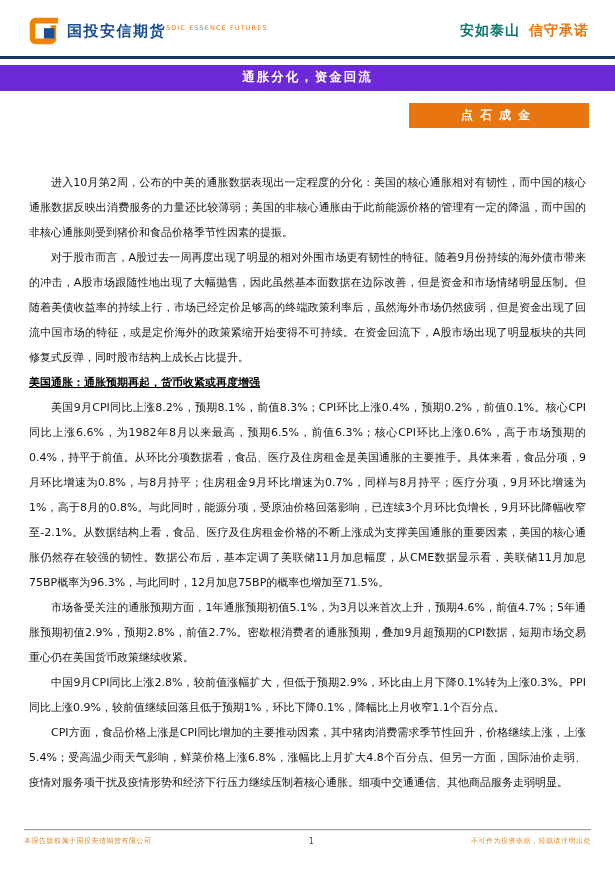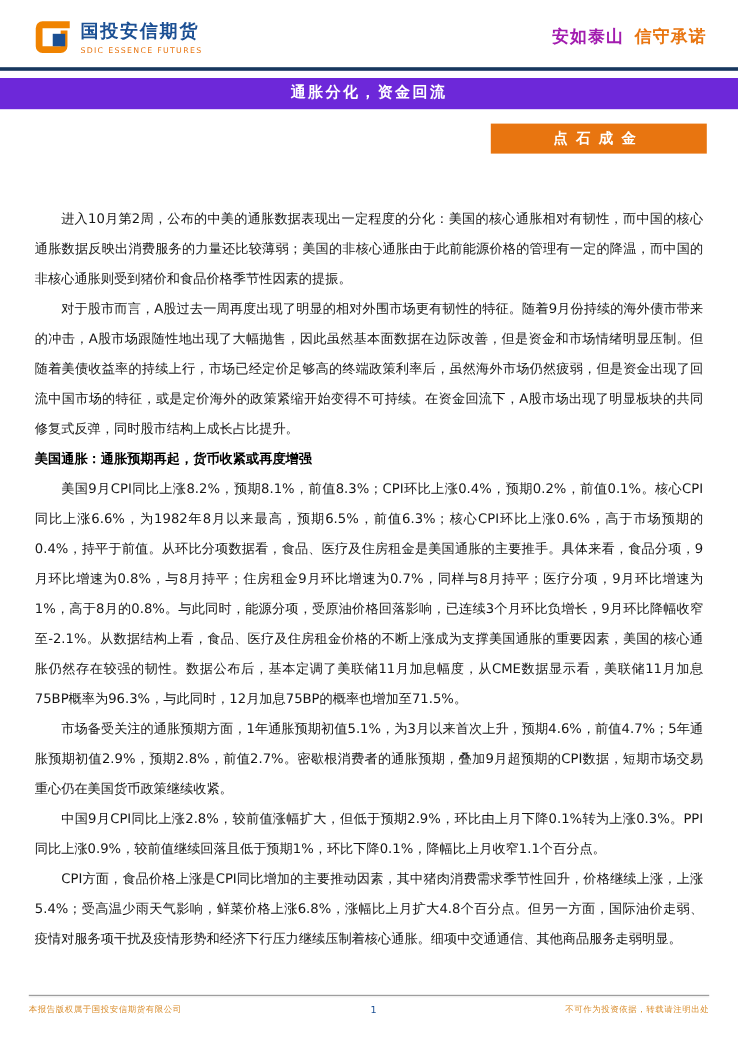--- a/index.html
+++ b/index.html
@@ -8,45 +8,45 @@
     position:relative; width:615px; height:870px; background:#ffffff;
     overflow:hidden;
   }
   
   .header {
     display:flex; justify-content:space-between; align-items:center;
     padding:14px 26px 8px 26px;
   }
   .logo-group { display:flex; align-items:center; gap:7px; }
   .logo-mark svg { width:34px; height:34px; display:block; }
-  .logo-text { display:flex; flex-direction:column; justify-content:center; }
+  .logo-text { display:flex; flex-direction:row; justify-content:center; }
   .company-cn { color:#1B4F93; font-weight:bold; font-size:15px; letter-spacing:1.5px; }
   .company-en { color:#E87510; font-size:6.5px; letter-spacing:1.1px; margin-top:2px; }
   .slogan { font-size:14px; font-weight:bold; letter-spacing:1px; }
-  .slogan-blue { color:#a21caf; margin-right:9px;text-align:center; }
+  .slogan-blue { color:#0f766e; margin-right:9px;text-align:center; }
   .slogan-orange { color:#E87510; }
   .header-rule { height:3px; background:#17375E; }
   
   .title-bar {
     margin-top:6px; background:#6d28d9; color:#ffffff; text-align:center;
     font-size:12.5px; font-weight:bold; letter-spacing:2px; padding:4px 0 5px 0;
   }
   
   .badge-row { display:flex; justify-content:flex-end; margin:12px 26px 12px 0; }
   .badge {
     background:#E87510; color:#ffffff; font-weight:bold; font-size:12px;
     width:180px; text-align:center; padding:4px 0; letter-spacing:7px;
   }
   
   .report-body { padding:30px 29px 0 29px; }
   .para {
     font-size:11px; line-height:25px; color:#151515;
     text-align:justify; text-indent:2em;
   }
-  .para.heading { font-weight:bold; text-indent:0; color:#000000; }
+  .para.heading { font-weight:bold; text-indent:0; color:#000000;text-decoration:underline; }
   
   .footer { position:absolute; left:0; right:0; bottom:8px; padding:16px 24px; }
   .footer-rule { border-top:1px solid #9e9e9e; box-shadow:0 1px 1px rgba(0,0,0,0.08); margin-bottom:6px; }
   .footer-row { display:flex; justify-content:space-between; align-items:center; }
   .footer-left, .footer-right { color:#D98C2B; font-size:7px; letter-spacing:0.5px; }
   .footer-page { color:#1B4F93; font-size:8px; }
 </style>
 </head>
 <body>
 

